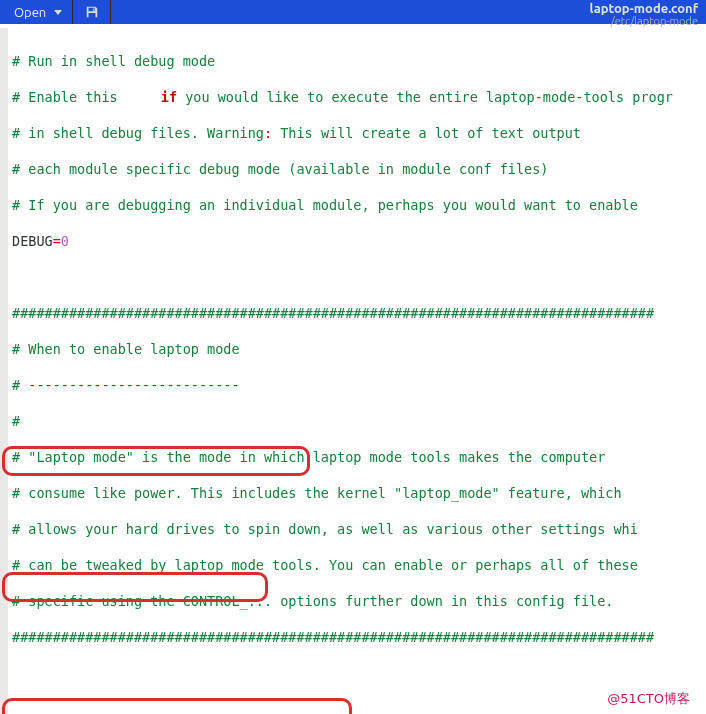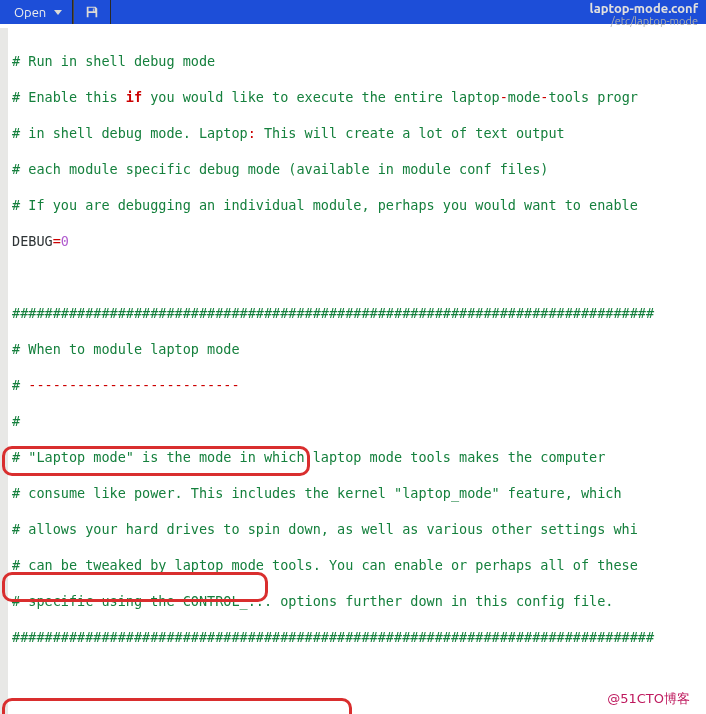--- a/index.html
+++ b/index.html
@@ -60,21 +60,21 @@
   .header-right .path { font-size: 11px; color: #b0afa9; }
   .editor {
     padding: 10px 0 0 4px;
     white-space: pre;
     color: #2e3436;
     position: relative;
     margin-left: 8px;
   }
   .line { height: 18px; }
   .c-comment { color: #15803d; }
-  .c-kw { color: #cc0000; font-weight: 700; }
+  .c-kw { color: #cc0000; font-weight: 700; margin-left: 35px; }
   .c-op { color: #cc0000; }
   .c-num { color: #b05bcf; }
   .c-dash { color: #cc0000; }
   .hl-box {
     position: absolute;
     border: 3px solid #d92e2e;
     border-radius: 10px;
     pointer-events: none;
   }
   .watermark {
@@ -111,27 +111,27 @@
     <div class="file">laptop-mode.conf</div>
     <div class="path">/etc/laptop-mode</div>
   </div>
 </div>
 
 <div class="left-strip"></div>
 
 <div class="editor">
 <div class="line"><span class="c-comment"># Run in shell debug mode</span></div>
 <div class="line"><span class="c-comment"># Enable this </span><span class="c-kw">if</span><span class="c-comment"> you would like to execute the entire laptop</span><span class="c-op">-</span><span class="c-comment">mode</span><span class="c-op">-</span><span class="c-comment">tools progr</span></div>
-<div class="line"><span class="c-comment"># in shell debug mode. Laptop</span><span class="c-op">:</span><span class="c-comment"> This will create a lot of text output</span></div>
+<div class="line"><span class="c-comment"># in shell debug files. Warning</span><span class="c-op">:</span><span class="c-comment"> This will create a lot of text output</span></div>
 <div class="line"><span class="c-comment"># each module specific debug mode (available in module conf files)</span></div>
 <div class="line"><span class="c-comment"># If you are debugging an individual module, perhaps you would want to enable</span></div>
 <div class="line"><span>DEBUG</span><span class="c-op">=</span><span class="c-num">0</span></div>
 <div class="line">&nbsp;</div>
 <div class="line"><span class="c-comment">###############################################################################</span></div>
-<div class="line"><span class="c-comment"># When to module laptop mode</span></div>
+<div class="line"><span class="c-comment"># When to enable laptop mode</span></div>
 <div class="line"><span class="c-comment"># </span><span class="c-dash">--------------------------</span></div>
 <div class="line"><span class="c-comment">#</span></div>
 <div class="line"><span class="c-comment"># "Laptop mode" is the mode in which laptop mode tools makes the computer</span></div>
 <div class="line"><span class="c-comment"># consume like power. This includes the kernel "laptop_mode" feature, which</span></div>
 <div class="line"><span class="c-comment"># allows your hard drives to spin down, as well as various other settings whi</span></div>
 <div class="line"><span class="c-comment"># can be tweaked by laptop mode tools. You can enable or perhaps all of these</span></div>
 <div class="line"><span class="c-comment"># specific using the CONTROL_... options further down in this config file.</span></div>
 <div class="line"><span class="c-comment">###############################################################################</span></div>
 <div class="line">&nbsp;</div>
 <div class="line">&nbsp;</div>

